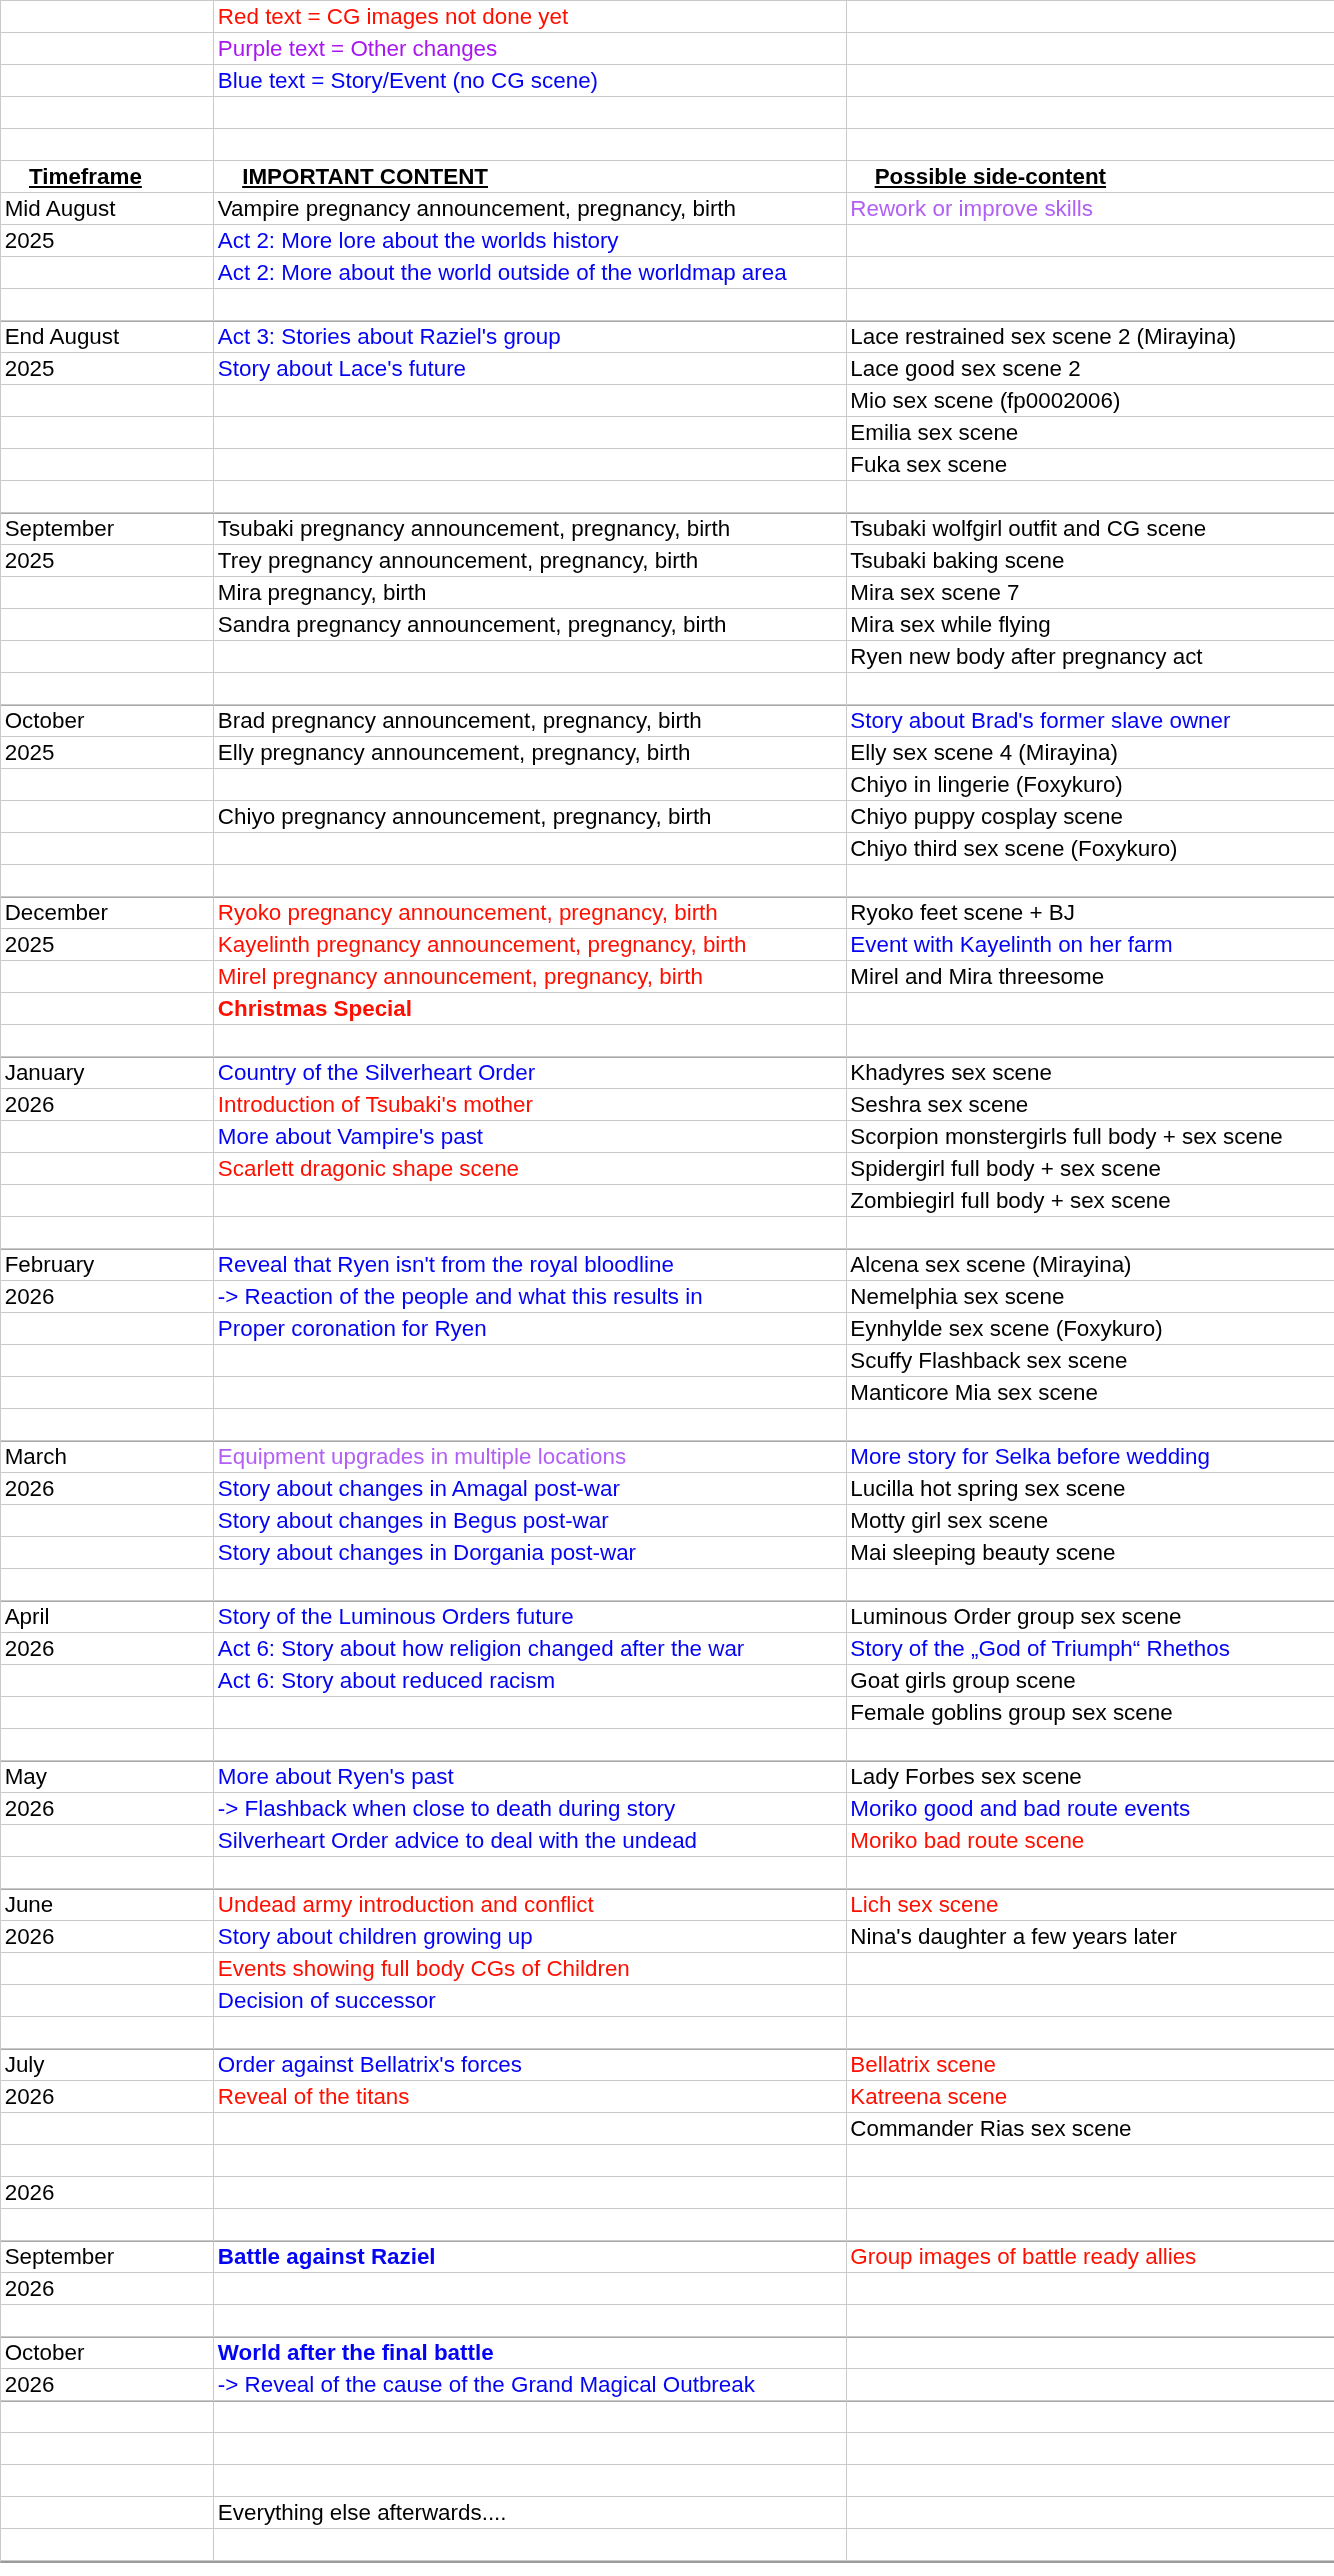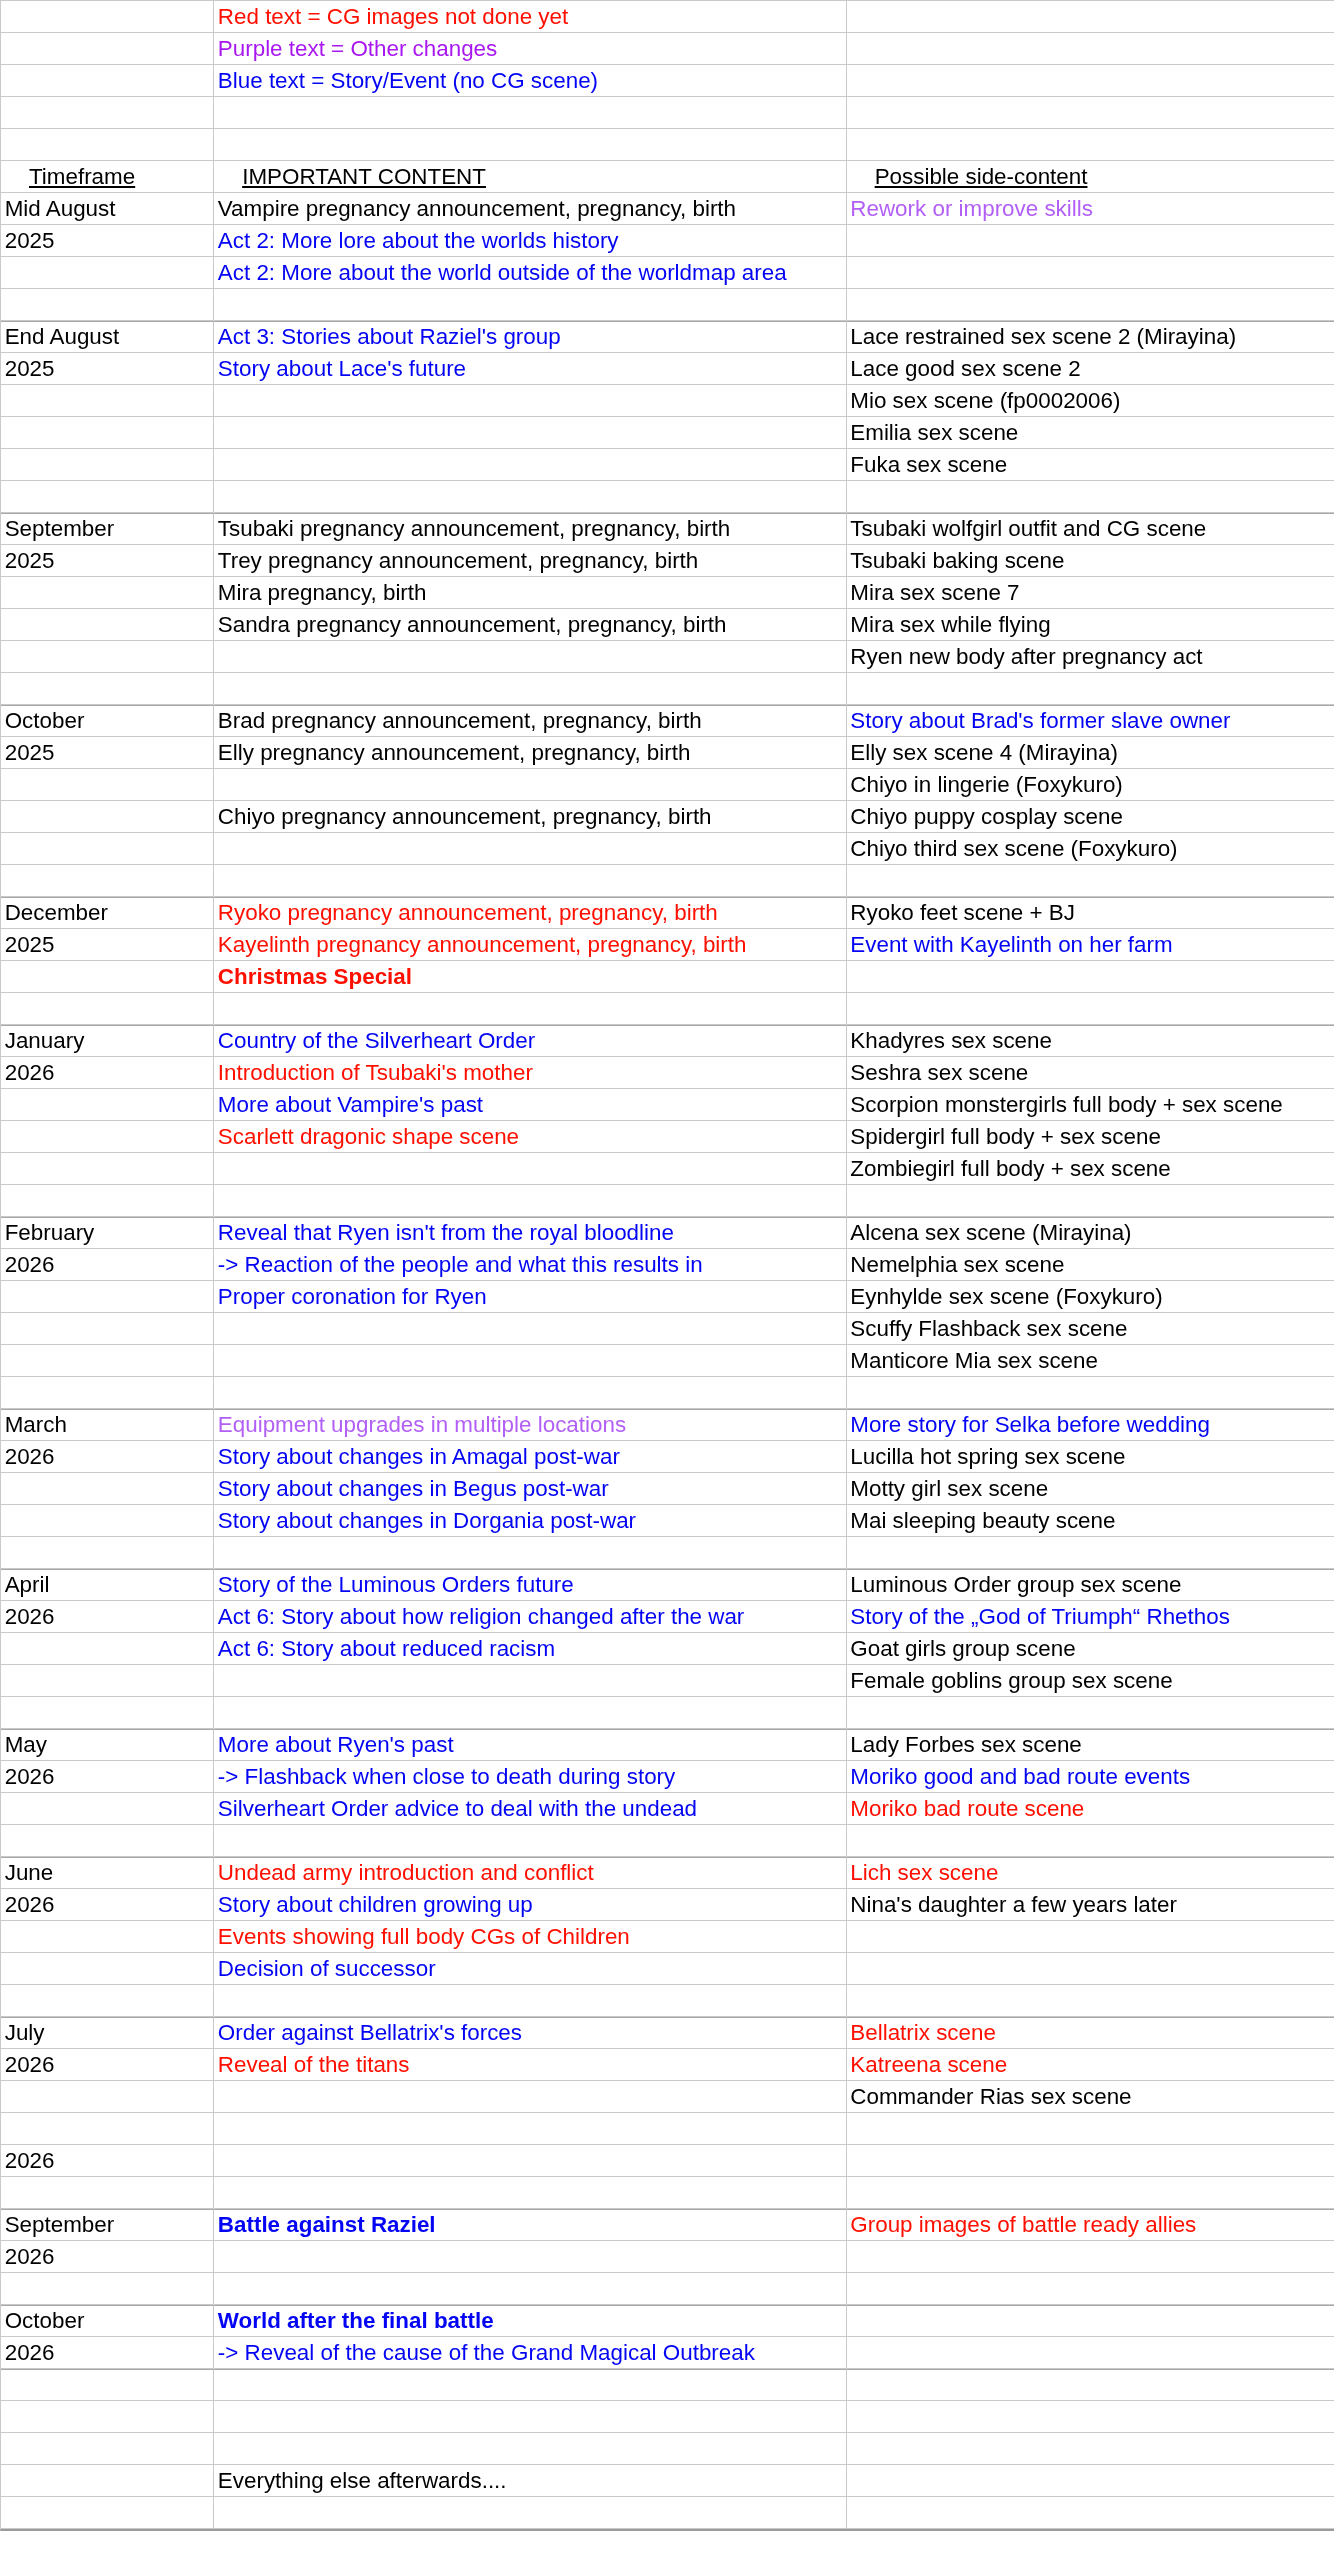--- a/index.html
+++ b/index.html
@@ -41,21 +41,21 @@
     border-bottom:1.9px solid var(--grid);
     white-space:nowrap;
     overflow:hidden;
     vertical-align:middle;
     line-height:28px;
   }
   tr.sec td{
     border-top:0.9px solid var(--section-border);
   }
   tr.hdr td{
-    font-weight:normal;
+    font-weight:bold;
     text-decoration:underline;
     padding-left:28px;
   }
   .c-r{color:var(--red);margin-left:20px;}
   .c-b{color:var(--blue);}
   .c-p{color:var(--purple);}
   .c-pl{color:var(--light-purple);}
   .bold{font-weight:bold;}
 </style>
 </head>
@@ -214,20 +214,25 @@
           <td class="c-r">Ryoko pregnancy announcement, pregnancy, birth</td>
           <td>Ryoko feet scene + BJ</td>
         </tr>
         <tr>
           <td>2025</td>
           <td class="c-r">Kayelinth pregnancy announcement, pregnancy, birth</td>
           <td class="c-b">Event with Kayelinth on her farm</td>
         </tr>
         <tr>
           <td></td>
+          <td class="c-r">Mirel pregnancy announcement, pregnancy, birth</td>
+          <td>Mirel and Mira threesome</td>
+        </tr>
+        <tr>
+          <td></td>
           <td class="c-r bold">Christmas Special</td>
           <td></td>
         </tr>
         <tr>
           <td></td>
           <td></td>
           <td></td>
         </tr>
         <tr class="sec">
           <td>January</td>

